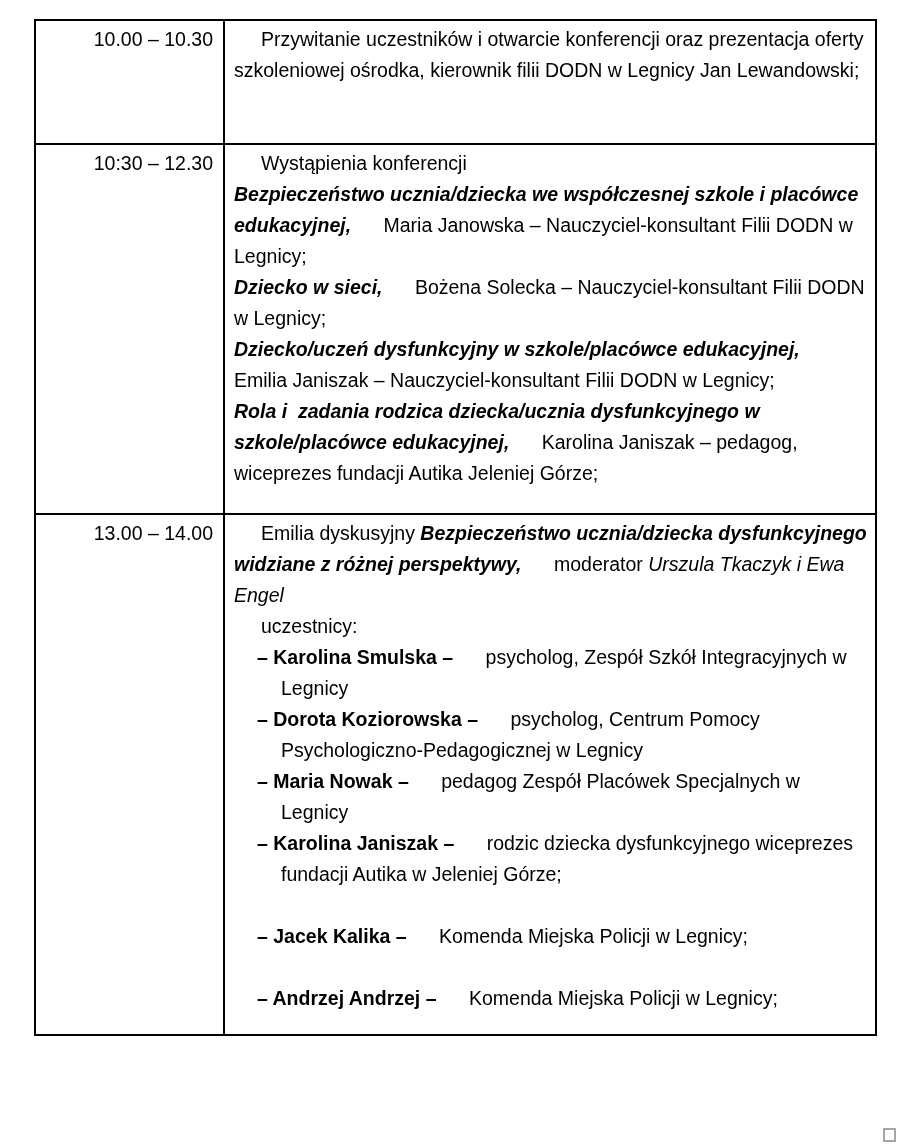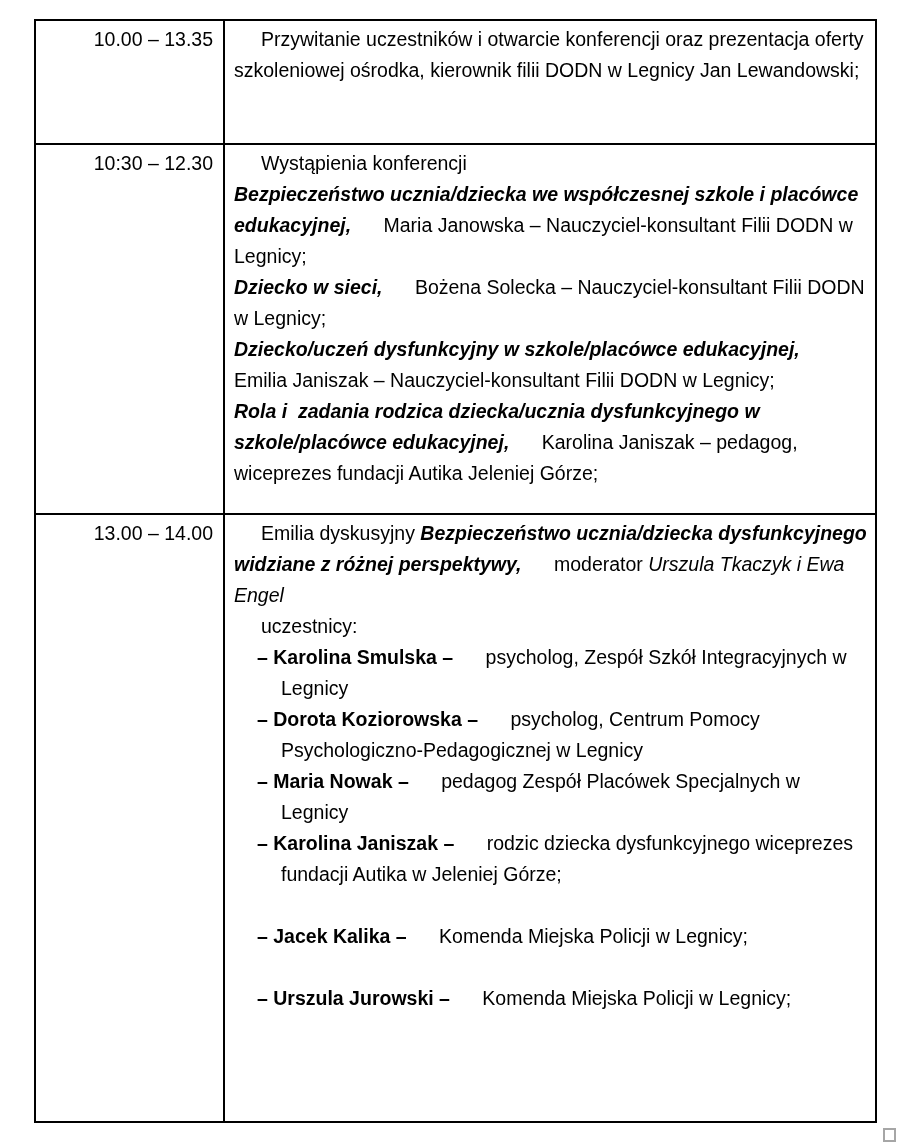--- a/index.html
+++ b/index.html
@@ -27,21 +27,21 @@
   }
   td.time-cell{
     width:173px;
     text-align:right;
     padding:3px 10px 0 4px;
     white-space:nowrap;
   }
   tr.row-1{height:124px;}
   tr.row-2{height:370px;}
   tr.row-3{height:62px;}
-  tr.row-4{height:608px;}
+  tr.row-4{height:521px;}
   tr.row-5{height:32px;}
   .para{white-space:pre-wrap;}
   .para.list{padding-left:47px;text-indent:-24px;}
   .para.blank{min-height:31px;}
   .run-r{font-weight:normal;font-style:normal;margin-left:27px;}
   .run-b{font-weight:bold;}
   .run-i{font-style:italic;}
   .run-bi{font-weight:bold;font-style:italic;}
   .anchor-square{
     position:absolute;
@@ -51,21 +51,21 @@
     background:transparent;
   }
 </style>
 </head>
 <body>
 
 <div>
   <table class="schedule">
     <tbody>
         <tr class="row-1">
-          <td class="time-cell">10.00 – 13.35</td>
+          <td class="time-cell">10.00 – 10.30</td>
           <td class="desc-cell">
             <div class="para p"><span class="run-r">Przywitanie uczestników i otwarcie konferencji oraz prezentacja oferty szkoleniowej ośrodka, kierownik filii DODN w Legnicy Jan Lewandowski;</span></div>
           </td>
         </tr>
         <tr class="row-2">
           <td class="time-cell">10:30 – 12.30</td>
           <td class="desc-cell">
             <div class="para p"><span class="run-r">Wystąpienia konferencji</span></div>
             <div class="para p"><span class="run-bi">Bezpieczeństwo ucznia/dziecka we współczesnej szkole i placówce edukacyjnej,</span><span class="run-r"> Maria Janowska – Nauczyciel-konsultant Filii DODN w Legnicy;</span></div>
             <div class="para p"><span class="run-bi">Dziecko w sieci,</span><span class="run-r"> Bożena Solecka – Nauczyciel-konsultant Filii DODN w Legnicy;</span></div>
@@ -78,19 +78,19 @@
           <td class="desc-cell">
             <div class="para p"><span class="run-r">Emilia dyskusyjny </span><span class="run-bi">Bezpieczeństwo ucznia/dziecka dysfunkcyjnego widziane z różnej perspektywy,</span><span class="run-r"> moderator </span><span class="run-i">Urszula Tkaczyk i Ewa Engel</span></div>
             <div class="para p"><span class="run-r">uczestnicy:</span></div>
             <div class="para list"><span class="run-b">– Karolina Smulska – </span><span class="run-r">psycholog, Zespół Szkół Integracyjnych w Legnicy</span></div>
             <div class="para list"><span class="run-b">– Dorota Koziorowska – </span><span class="run-r">psycholog, Centrum Pomocy Psychologiczno-Pedagogicznej w Legnicy</span></div>
             <div class="para list"><span class="run-b">– Maria Nowak – </span><span class="run-r">pedagog Zespół Placówek Specjalnych w Legnicy</span></div>
             <div class="para list"><span class="run-b">– Karolina Janiszak – </span><span class="run-r">rodzic dziecka dysfunkcyjnego wiceprezes fundacji Autika w Jeleniej Górze;</span></div>
             <div class="para blank">&nbsp;</div>
             <div class="para list"><span class="run-b">– Jacek Kalika – </span><span class="run-r">Komenda Miejska Policji w Legnicy;</span></div>
             <div class="para blank">&nbsp;</div>
-            <div class="para list"><span class="run-b">– Urszula Jurowski – </span><span class="run-r">Komenda Miejska Policji w Legnicy;</span></div>
+            <div class="para list"><span class="run-b">– Andrzej Andrzej – </span><span class="run-r">Komenda Miejska Policji w Legnicy;</span></div>
           </td>
         </tr>
       </tbody>
   </table>
   <div class="anchor-square"></div>
 </div>
 
 </body></html>

